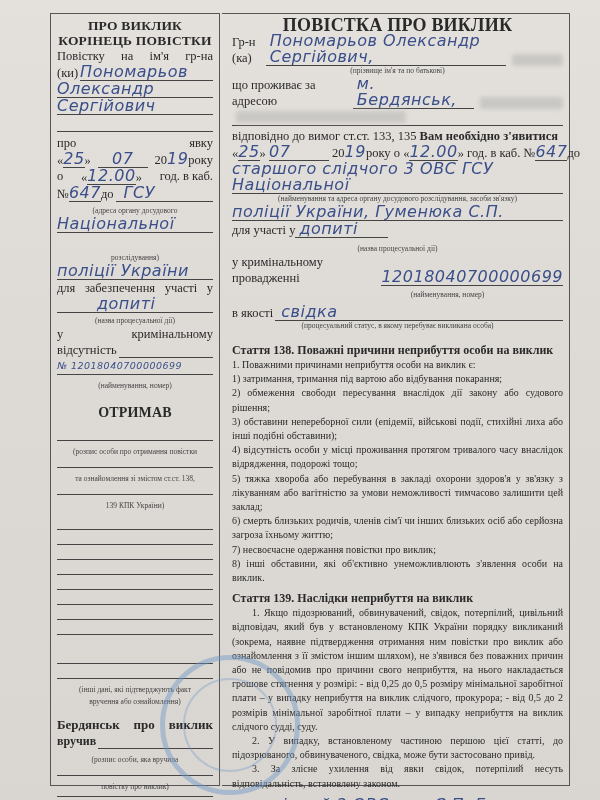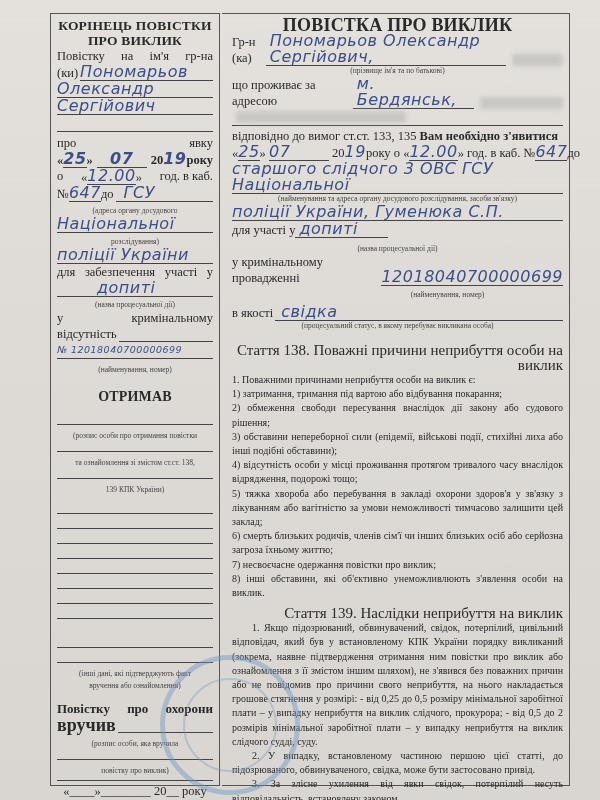--- a/index.html
+++ b/index.html
@@ -10,67 +10,67 @@
   .title{font-weight:bold;text-align:center;font-size:13.5px;line-height:15px;letter-spacing:.2px;}
   .t{font-size:12.5px;line-height:16px;}
   .j{text-align:justify;text-align-last:justify;}
   .cap{font-size:7.5px;text-align:center;line-height:10px;color:#444;}
   .hand{font-family:"DejaVu Sans",sans-serif;font-style:italic;color:#3a4f8a;font-size:16px;letter-spacing:.5px;}
   .line{border-bottom:1px solid #444;}
   .fill{display:inline-block;border-bottom:1px solid #444;min-width:20px;}
   .row{display:flex;align-items:flex-end;}
   .row .grow{flex:1;border-bottom:1px solid #444;margin-left:2px;}
   .blur{display:inline-block;background:#c9c7c4;filter:blur(2px);height:12px;border-radius:3px;}
-  .sec{font-weight:normal;text-align:right;font-size:15px;line-height:15px;margin-top:6px;}
+  .sec{font-weight:bold;text-align:left;font-size:12px;line-height:15px;margin-top:6px;}
   .p{font-size:10px;line-height:14.2px;text-align:justify;}
   .ind{text-indent:20px;}
   .stamp{position:absolute;left:160px;top:655px;width:140px;height:140px;border-radius:50%;border:5px solid rgba(110,150,200,.45);box-sizing:border-box;}
   .stamp:after{content:"";position:absolute;left:18px;top:18px;right:18px;bottom:18px;border-radius:50%;border:2px solid rgba(110,150,200,.35);}
 </style>
 </head>
 <body>
 
 <div class="paper">
 
   <div class="stub">
     <div class="title" style="margin-top:2px;">
+      <div>ПРО ВИКЛИК</div>
       <div>КОРІНЕЦЬ ПОВІСТКИ</div>
-      <div>ПРО ВИКЛИК</div>
     </div>
     <div class="t j">Повістку на ім'я гр-на</div>
     <div class="row t">
       <span>(ки)</span>
       <span class="grow hand">Пономарьов</span>
     </div>
     <div class="line hand t">Олександр</div>
     <div class="line hand t">Сергійович</div>
     <div class="line t" style="height:16px;"></div>
     <div class="t" style="display:flex;justify-content:space-between;margin-top:3px;">
       <span>про</span>
       <span>явку</span>
     </div>
-    <div class="t" style="display:flex;justify-content:space-between;font-weight:bold;">
+    <div class="t" style="display:flex;justify-content:space-between;">
       <span>«<span class="fill hand">25</span>»</span>
       <span class="fill hand" style="min-width:50px;text-align:center;">07</span>
       <span><span>20</span><span class="hand">19</span><span>року</span></span>
     </div>
     <div class="t" style="display:flex;justify-content:space-between;">
       <span>о</span>
       <span>«<span class="fill hand">12.00</span>»</span>
       <span>год. в каб.</span>
     </div>
     <div class="row t">
       <span>№</span>
       <span class="fill hand">647</span>
       <span>до</span>
       <span class="grow hand" style="padding-left:8px;">ГСУ</span>
     </div>
     <div class="cap" style="margin-top:4px;">(адреса органу досудового</div>
     <div class="line hand t">Національної</div>
-    <div class="cap" style="margin-top:4px;">розслідування)</div>
+    <div class="cap" style="margin-top:20px;">розслідування)</div>
     <div class="line hand t">поліції України</div>
     <div class="t j">для забезпечення участі у</div>
     <div class="line hand t" style="padding-left:40px;">допиті</div>
     <div class="cap" style="margin-top:3px;">(назва процесуальної дії)</div>
     <div class="t" style="display:flex;justify-content:space-between;">
       <span>у</span>
       <span>кримінальному</span>
     </div>
     <div class="row t">
       <span>відсутність</span>
@@ -90,22 +90,22 @@
     <div class="line" style="height:14px;"></div>
     <div class="line" style="height:14px;"></div>
     <div class="line" style="height:14px;"></div>
     <div class="line" style="height:14px;"></div>
     <div class="line" style="height:14px;"></div>
     <div class="line" style="height:14px;"></div>
     <div class="line" style="height:28px;"></div>
     <div class="line" style="height:14px;"></div>
     <div class="cap" style="margin-top:6px;">(інші дані, які підтверджують факт</div>
     <div class="cap" style="margin-top:2px;">вручення або ознайомлення)</div>
-    <div class="t j" style="font-weight:bold;font-size:13px;margin-top:10px;">Повістку про охорони</div>
-    <div class="row t" style="font-weight:bold;font-size:18px;">
+    <div class="t j" style="font-weight:bold;font-size:13px;margin-top:10px;">Бердянськ про виклик</div>
+    <div class="row t" style="font-weight:bold;font-size:12px;">
       <span>вручив</span>
       <span class="grow"></span>
     </div>
     <div class="cap" style="margin-top:6px;">(розпис особи, яка вручила</div>
     <div class="line" style="height:10px;"></div>
     <div class="cap" style="margin-top:6px;">повістку про виклик)</div>
     <div class="line" style="height:4px;"></div>
     <div class="t" style="margin-top:2px;text-align:center;">«____»________ 20__ року</div>
   </div>
 

